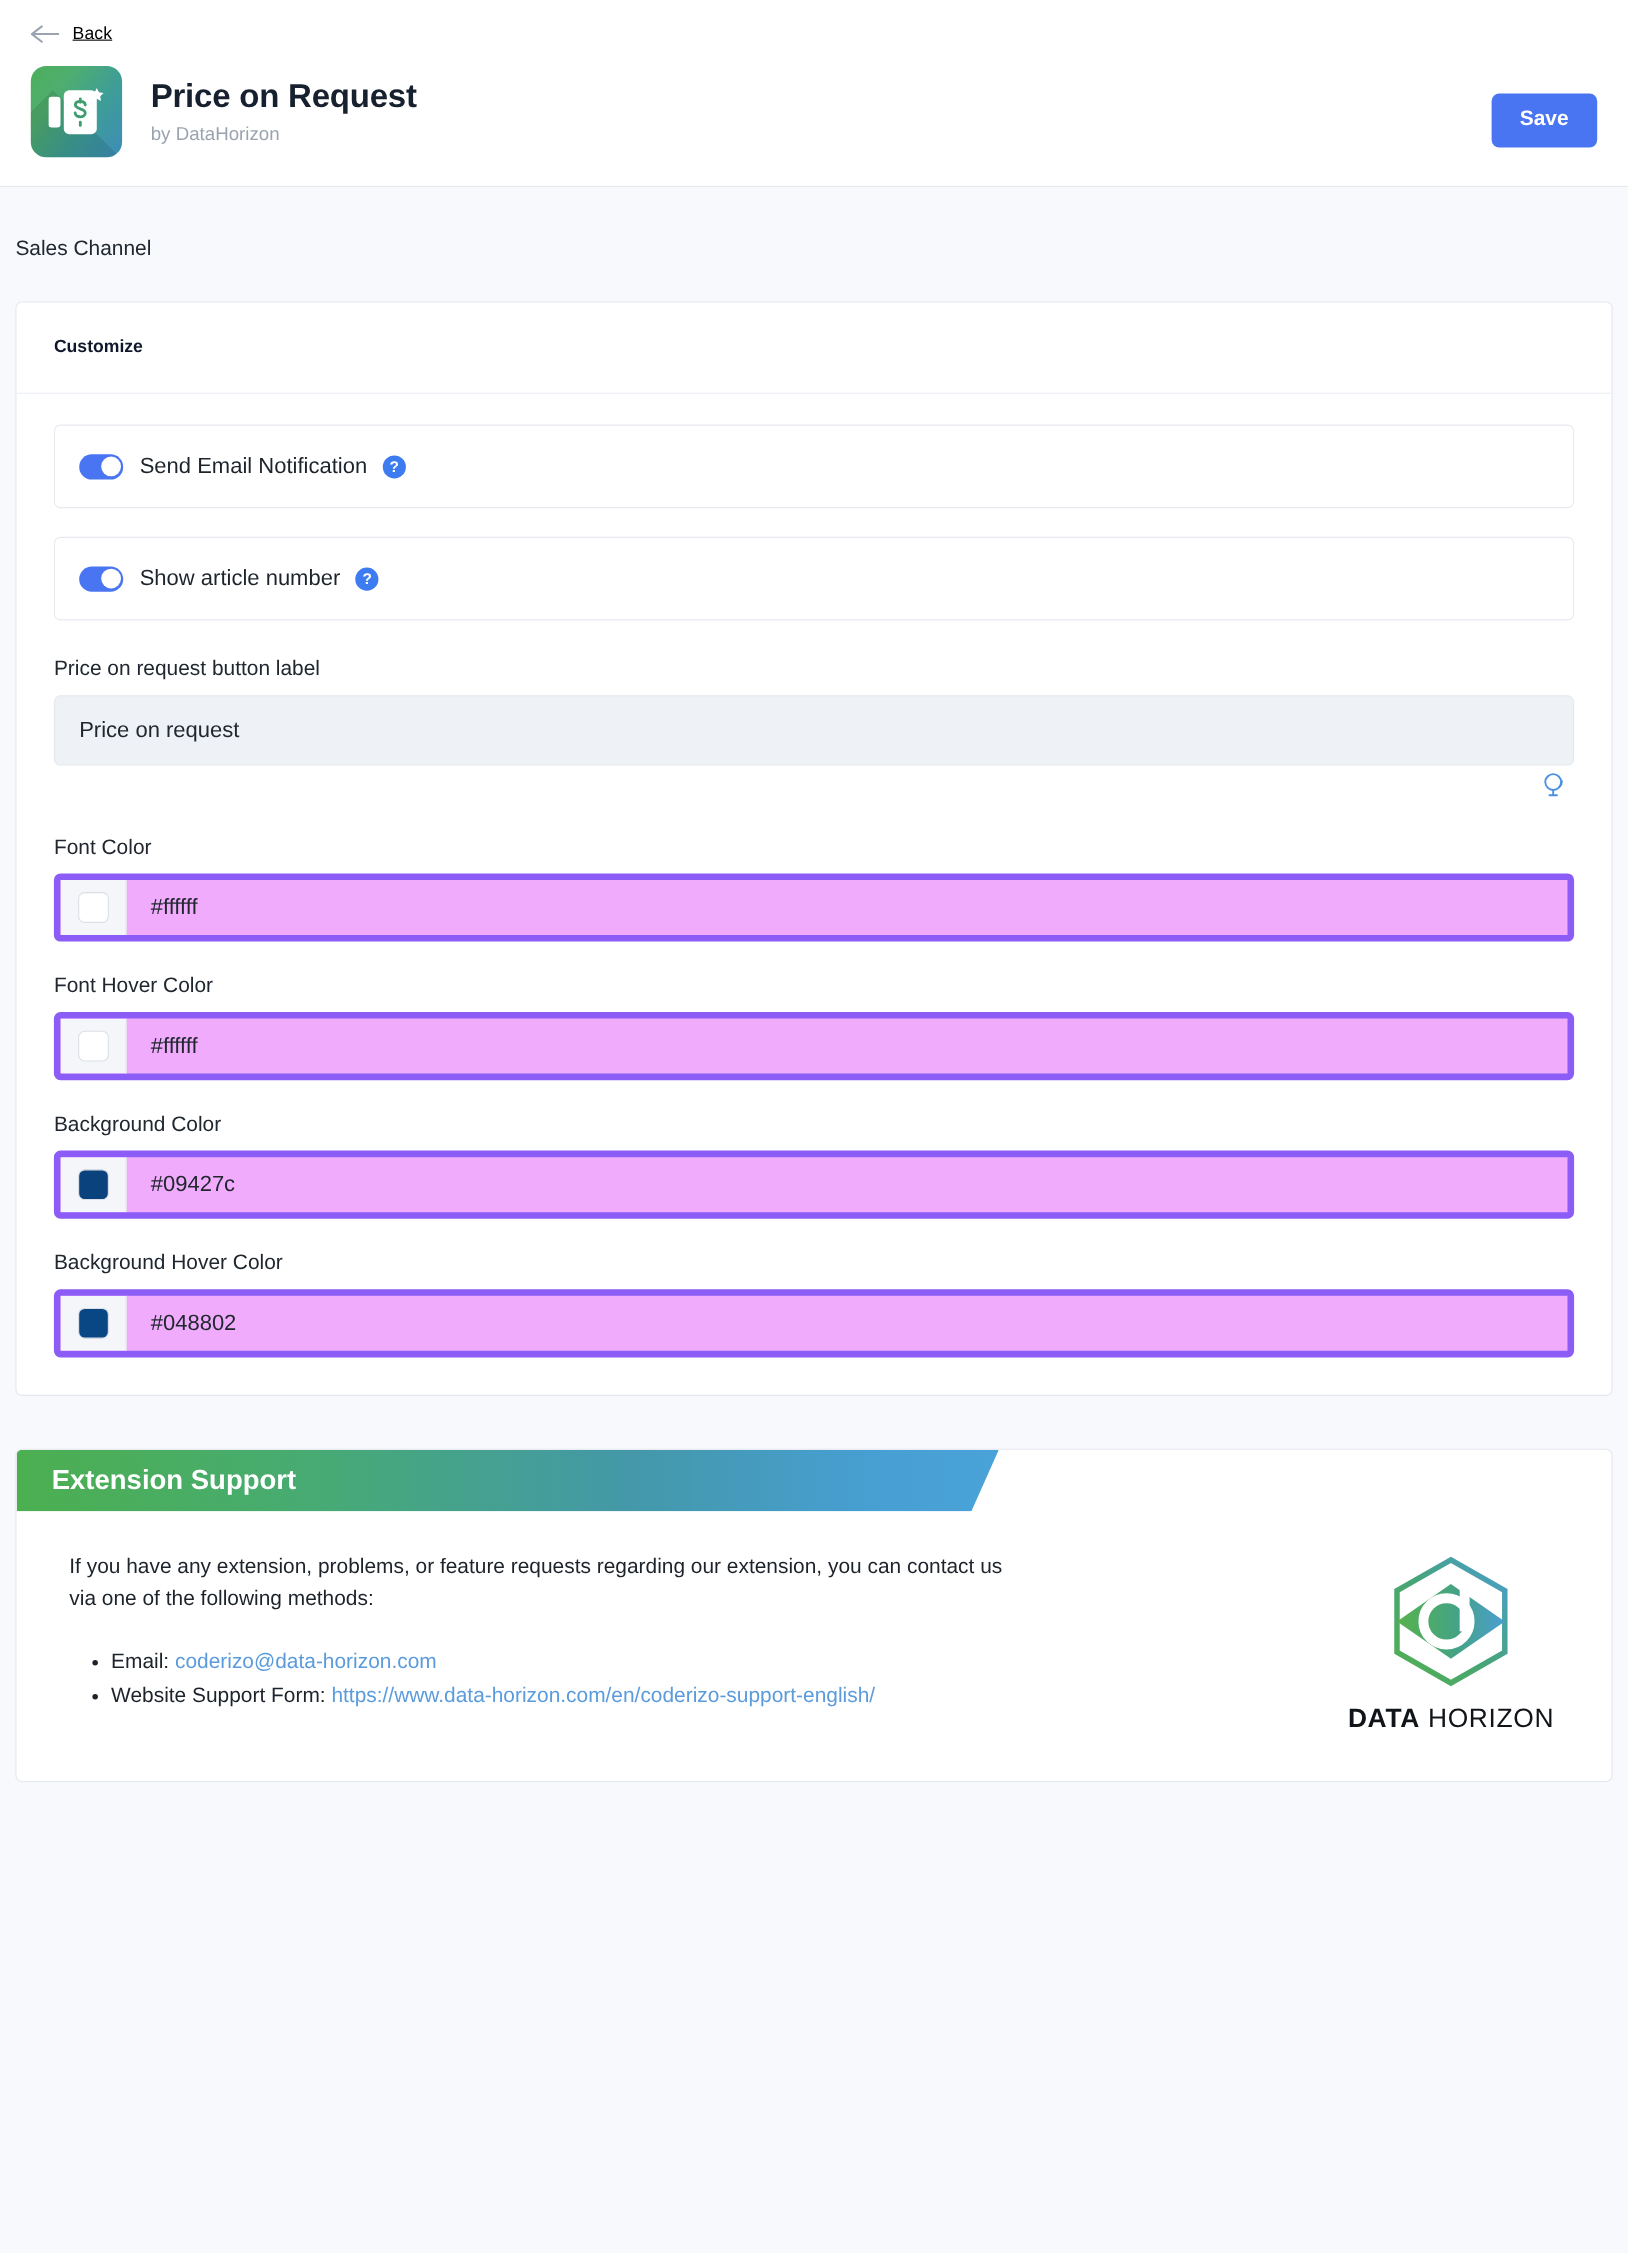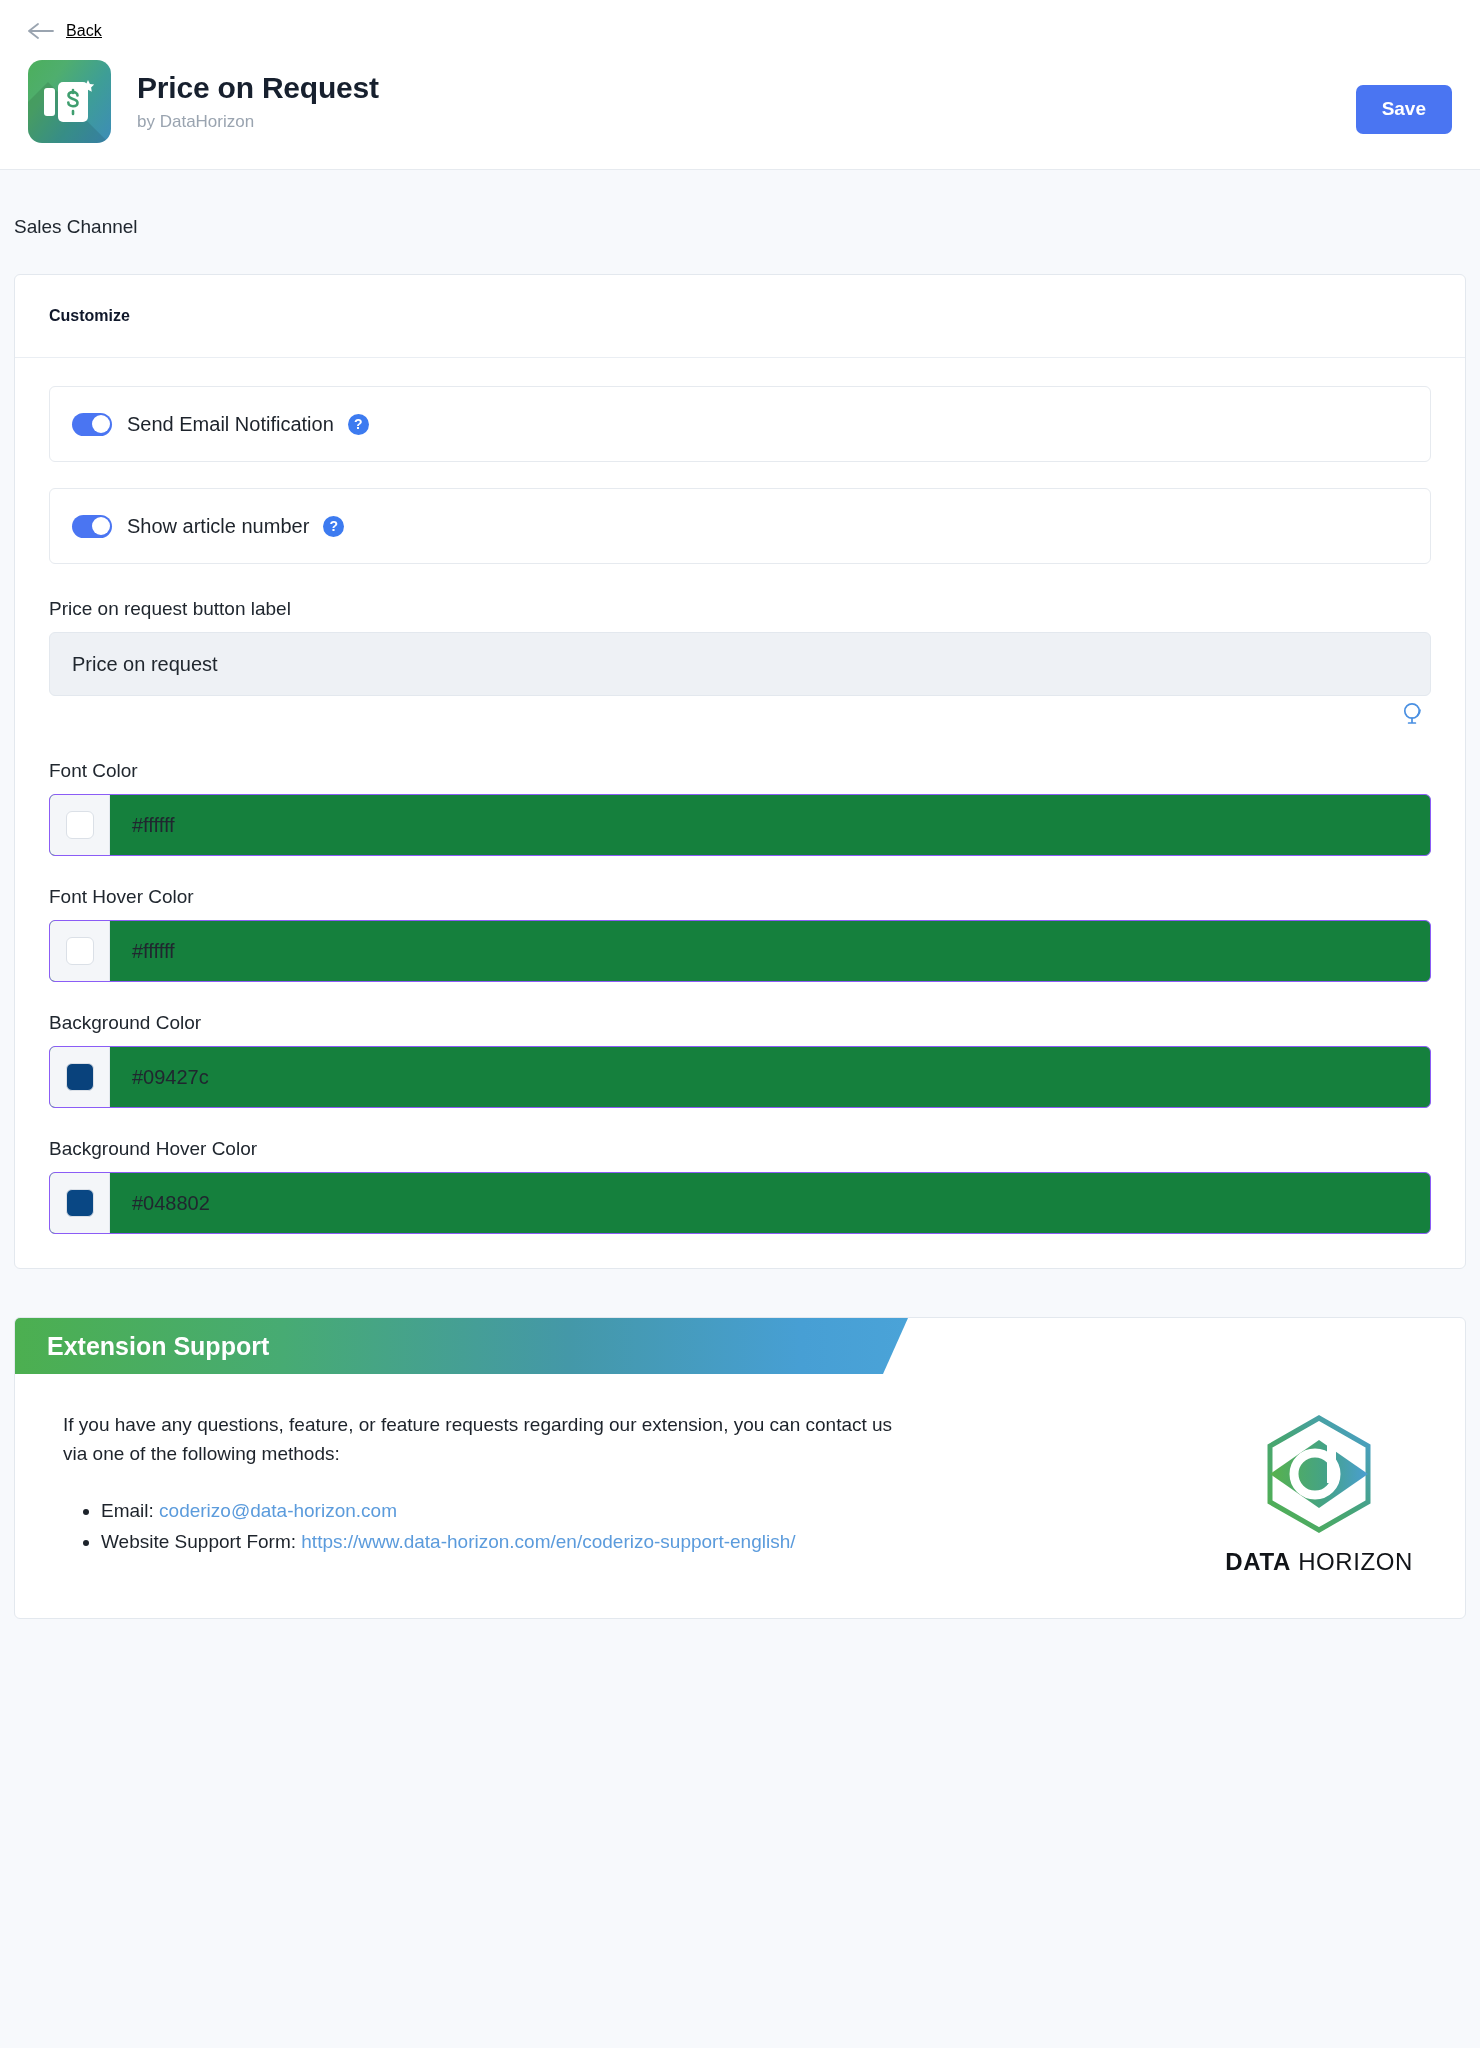--- a/index.html
+++ b/index.html
@@ -187,25 +187,25 @@
     justify-content: flex-end;
     padding-right: 8px;
     margin-top: 6px;
     height: 28px;
   }
   .globe-icon { color: #4a90e2; cursor: pointer; }
 
   .color-group { margin-top: 30px; }
   .color-field {
     display: flex;
-    border: 1px solid #8b5cf6;
+    border: 6px solid #8b5cf6;
     border-radius: 6px;
     height: 62px;
     overflow: hidden;
-    background: #15803d;
+    background: #f0abfc;
   }
   .color-swatch-cell {
     width: 60px;
     background: #f4f6f9;
     border-right: 1px solid #e3e8ee;
     display: flex;
     align-items: center;
     justify-content: center;
     flex: 0 0 auto;
     cursor: pointer;
@@ -401,21 +401,21 @@
 
   </div>
 </div>
 
 <div class="support-card">
   <div class="support-banner">
     <span class="support-banner-title">Extension Support</span>
   </div>
   <div class="support-body">
     <div class="support-text">
-      <p class="support-intro">If you have any questions, feature, or feature requests regarding our extension, you can contact us via one of the following methods:</p>
+      <p class="support-intro">If you have any extension, problems, or feature requests regarding our extension, you can contact us via one of the following methods:</p>
       <ul class="support-list">
         <li>
           <span>Email: </span><a href="#">coderizo@data-horizon.com</a>
         </li>
         <li>
           <span>Website Support Form: </span><a href="#">https://www.data-horizon.com/en/coderizo-support-english/</a>
         </li>
       </ul>
     </div>
     <div class="logo-block">

